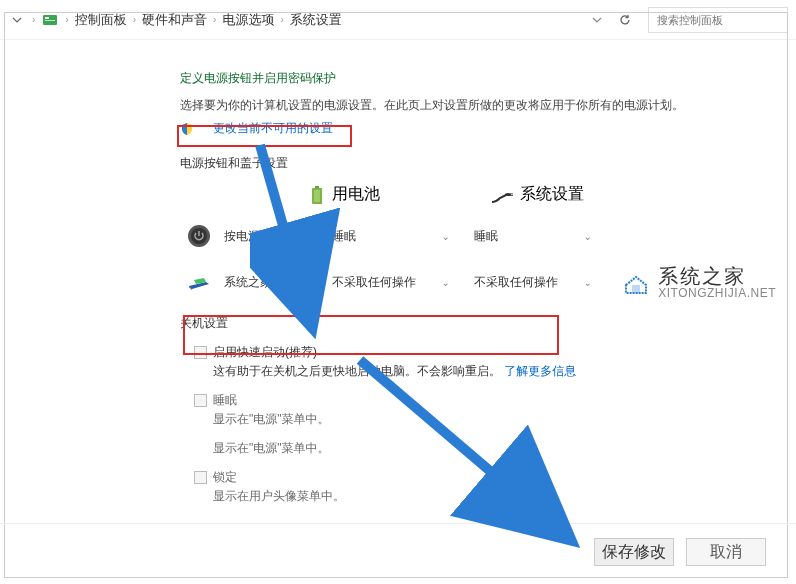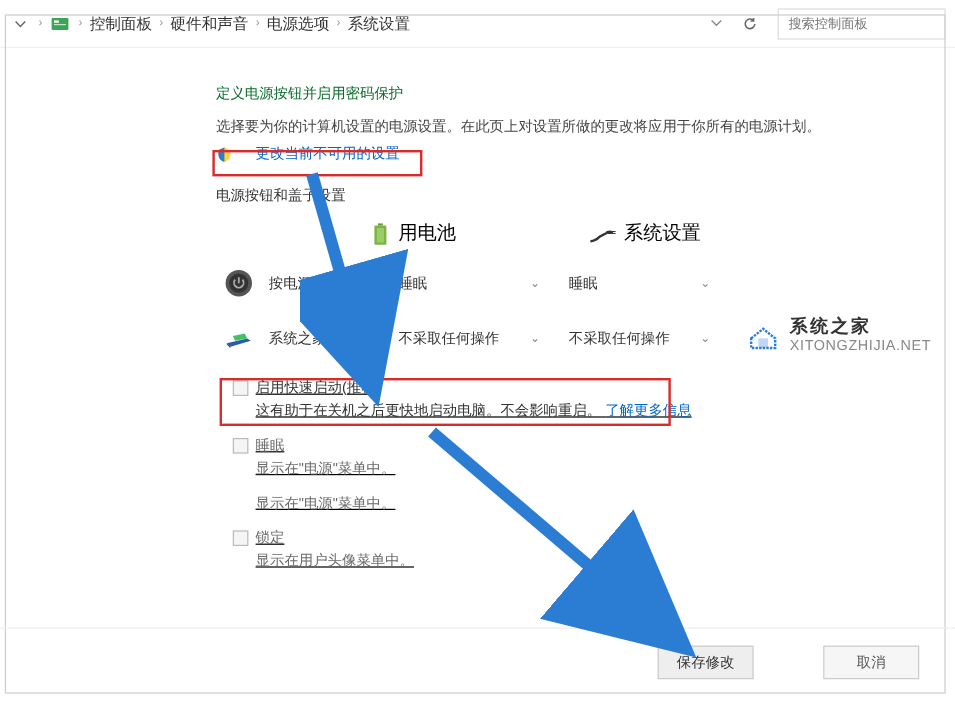--- a/index.html
+++ b/index.html
@@ -31,38 +31,38 @@
     .plug-icon { width: 22px; height: 10px; }
 
     .setting-row { display: flex; align-items: center; gap: 12px; margin-bottom: 20px; margin-left: 6px; }
     .setting-icon { width: 26px; height: 26px; display: flex; align-items: center; justify-content: center; }
     .setting-label { font-size: 12px; width: 90px; color: #333; }
     .dropdown { display: flex; align-items: center; justify-content: space-between; width: 130px; height: 22px; padding: 0 6px; font-size: 12px; color: #333; cursor: pointer; }
     .dropdown-chev { color: #888; font-size: 10px; }
 
     .shutdown-section { margin-top: 20px; }
     .red-box2 { position: absolute; border: 2px solid #d82b2b; left: 183px; top: 315px; width: 376px; height: 40px; pointer-events: none; }
-    .checkbox-item { margin-left: 14px; margin-bottom: 12px; text-decoration: underline; }
+    .checkbox-item { margin-left: 14px; margin-bottom: 12px; }
     .checkbox-row { display: flex; align-items: center; gap: 6px; }
     .fake-checkbox { width: 13px; height: 13px; border: 1px solid #bbb; background: #f5f5f5; display: inline-block; }
     .cb-label { font-size: 12px; color: #6a6a6a; }
     .cb-desc { font-size: 12px; color: #6a6a6a; margin-left: 19px; margin-top: 2px; }
     .learn-more { color: #0066cc; cursor: pointer; }
     .cb-first .cb-label { color: #333; }
     .cb-first .cb-desc { color: #333; }
 
     .footer { position: absolute; bottom: 18px; right: 30px; display: flex; gap: 12px; }
-    .btn { min-width: 80px; height: 28px; border: 1px solid #ccc; background: #f6f6f6; font-size: 12px; color: #555; display: flex; align-items: center; justify-content: center; cursor: pointer; margin-left: 46px; }
+    .btn { min-width: 80px; height: 28px; border: 1px solid #ccc; background: #f6f6f6; font-size: 16px; color: #555; display: flex; align-items: center; justify-content: center; cursor: pointer; }
     .btn-primary { color: #333; background: #eee; }
     .divider-line { position: absolute; bottom: 60px; left: 0; right: 0; height: 1px; background: #eee; }
 
     .watermark { position: absolute; right: 20px; top: 265px; display: flex; align-items: center; gap: 8px; }
     .wm-logo { width: 28px; height: 24px; }
     .wm-text { display: flex; flex-direction: column; line-height: 1.1; }
-    .wm-main { font-size: 15px; font-weight: bold; color: #333; letter-spacing: 2px; }
+    .wm-main { font-size: 20px; font-weight: normal; color: #333; letter-spacing: 2px; }
     .wm-sub { font-size: 12px; color: #888; letter-spacing: 0.5px; }
 
     .arrow { position: absolute; pointer-events: none; }
     .frame-border { position: absolute; left: 4px; top: 12px; right: 8px; bottom: 6px; border: 1px solid #ccc; pointer-events: none; }
   </style>
 </head>
 <body>
 
 <div class="frame-border"></div>
 
@@ -176,20 +176,21 @@
       <span>不采取任何操作</span>
       <span class="dropdown-chev">⌄</span>
     </div>
     <div class="dropdown">
       <span>不采取任何操作</span>
       <span class="dropdown-chev">⌄</span>
     </div>
   </div>
 
   <div class="shutdown-section">
+    <div class="section-label">关机设置</div>
 
     <div class="checkbox-item cb-first">
       <div class="checkbox-row">
         <span class="fake-checkbox"></span>
         <span class="cb-label">启用快速启动(推荐)</span>
       </div>
       <div class="cb-desc">
         <span>这有助于在关机之后更快地启动电脑。不会影响重启。</span>
         <span class="learn-more">了解更多信息</span>
       </div>

